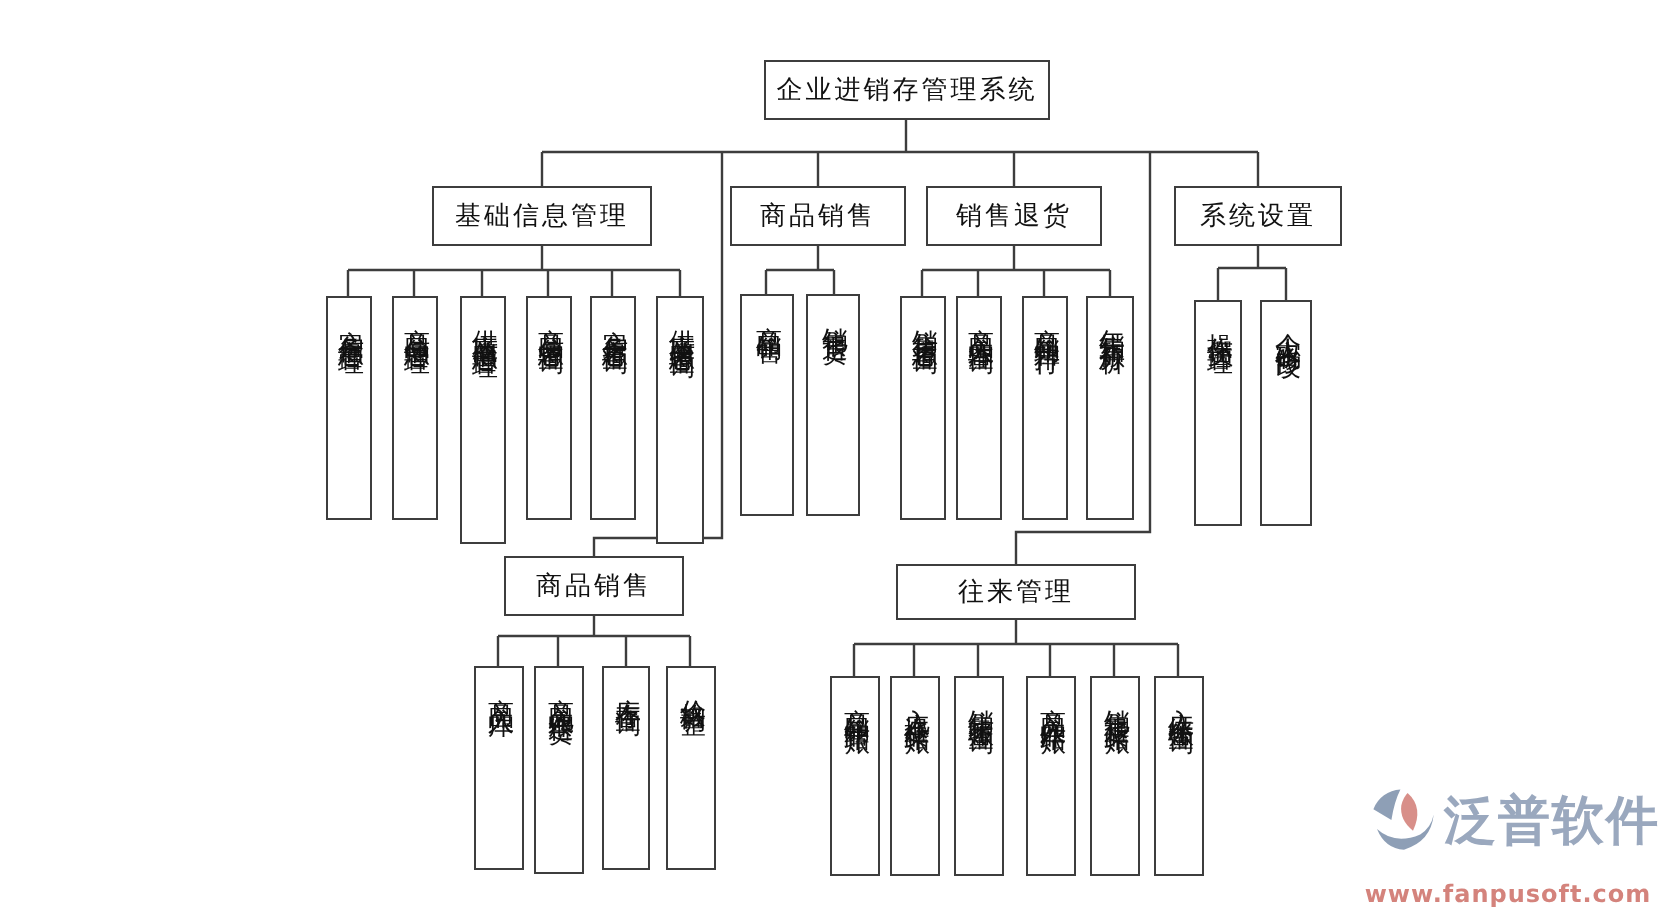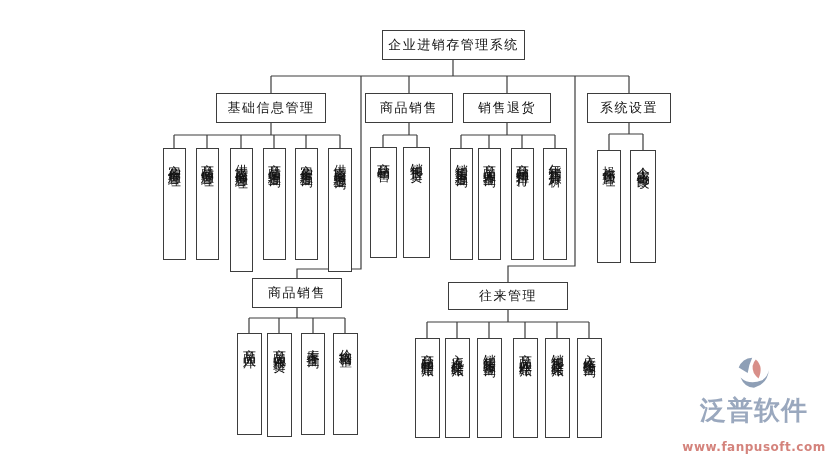--- a/index.html
+++ b/index.html
@@ -7,21 +7,21 @@
   .canvas{position:relative;width:832px;height:460px;background:#ffffff;overflow:hidden;}
   .connectors{position:absolute;left:0;top:0;width:832px;height:460px;pointer-events:none;}
   .hbox{position:absolute;box-sizing:border-box;border:1px solid #3d3d3d;background:#ffffff;
         display:flex;align-items:center;justify-content:center;
         font-size:13px;letter-spacing:1.5px;color:#111111;white-space:nowrap;}
   .vbox{position:absolute;box-sizing:border-box;border:1px solid #3d3d3d;background:#ffffff;
         writing-mode:vertical-rl;text-orientation:upright;
         display:flex;justify-content:flex-start;align-items:center;
         padding-top:5px;font-size:13px;letter-spacing:2px;line-height:1;color:#111111;}
   .watermark{position:absolute;right:2px;bottom:6px;width:152px;}
-  .wm-row{display:flex;align-items:center;justify-content:flex-end;gap:2px;flex-direction:column;}
+  .wm-row{display:flex;align-items:center;justify-content:flex-end;gap:2px;}
   .wm-brand{font-size:26px;font-weight:bold;color:#9aa8be;letter-spacing:1px;white-space:nowrap;}
   .wm-url{font-size:12px;font-weight:bold;color:#d4837c;letter-spacing:0.5px;text-align:center;margin-top:12px;}
 </style>
 </head>
 <body>
 
 <div class="canvas">
 
   <svg class="connectors" width="832" height="460" viewBox="0 0 832 460">
     <path d="M453 60 V76

